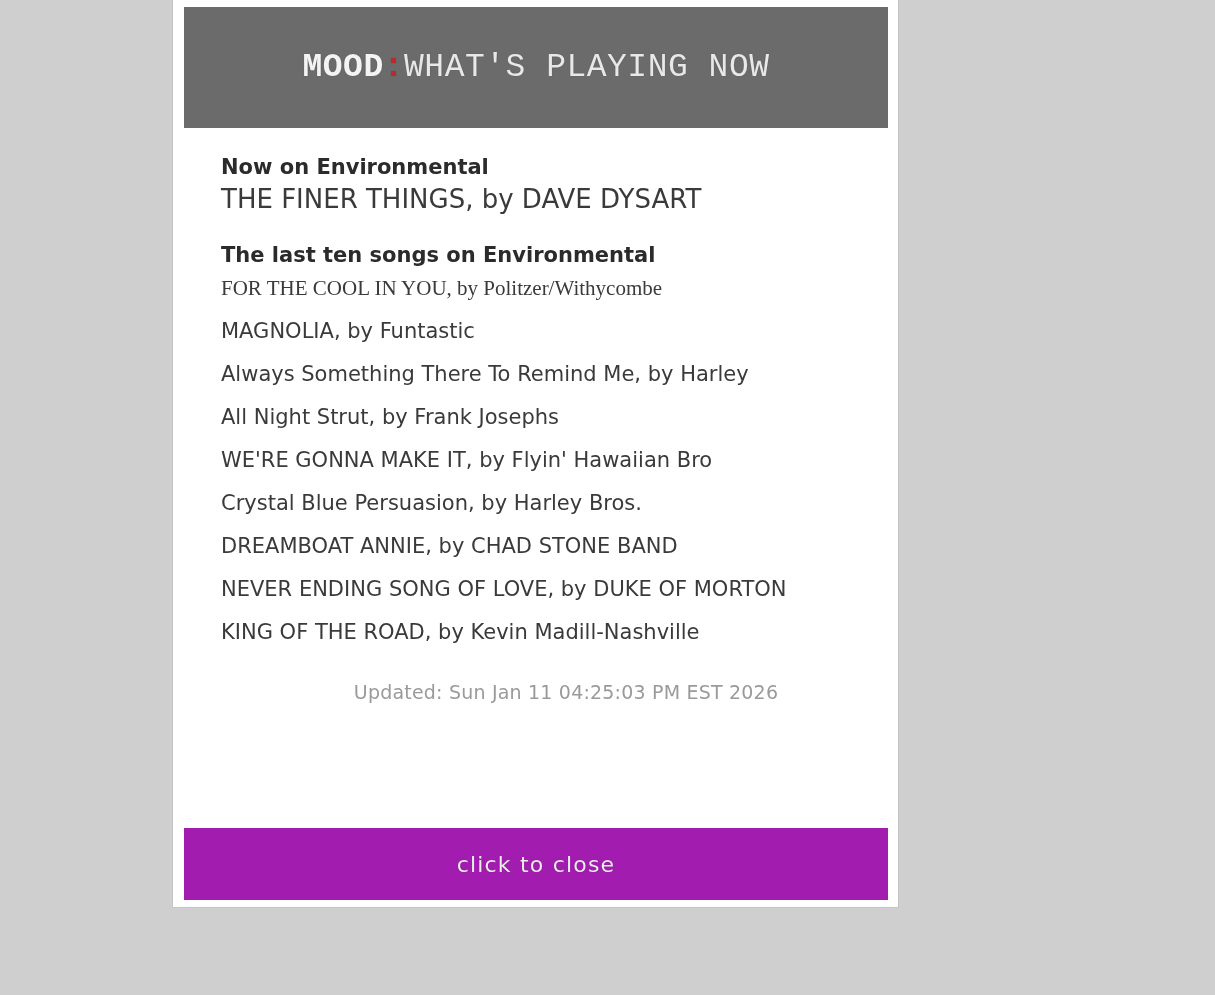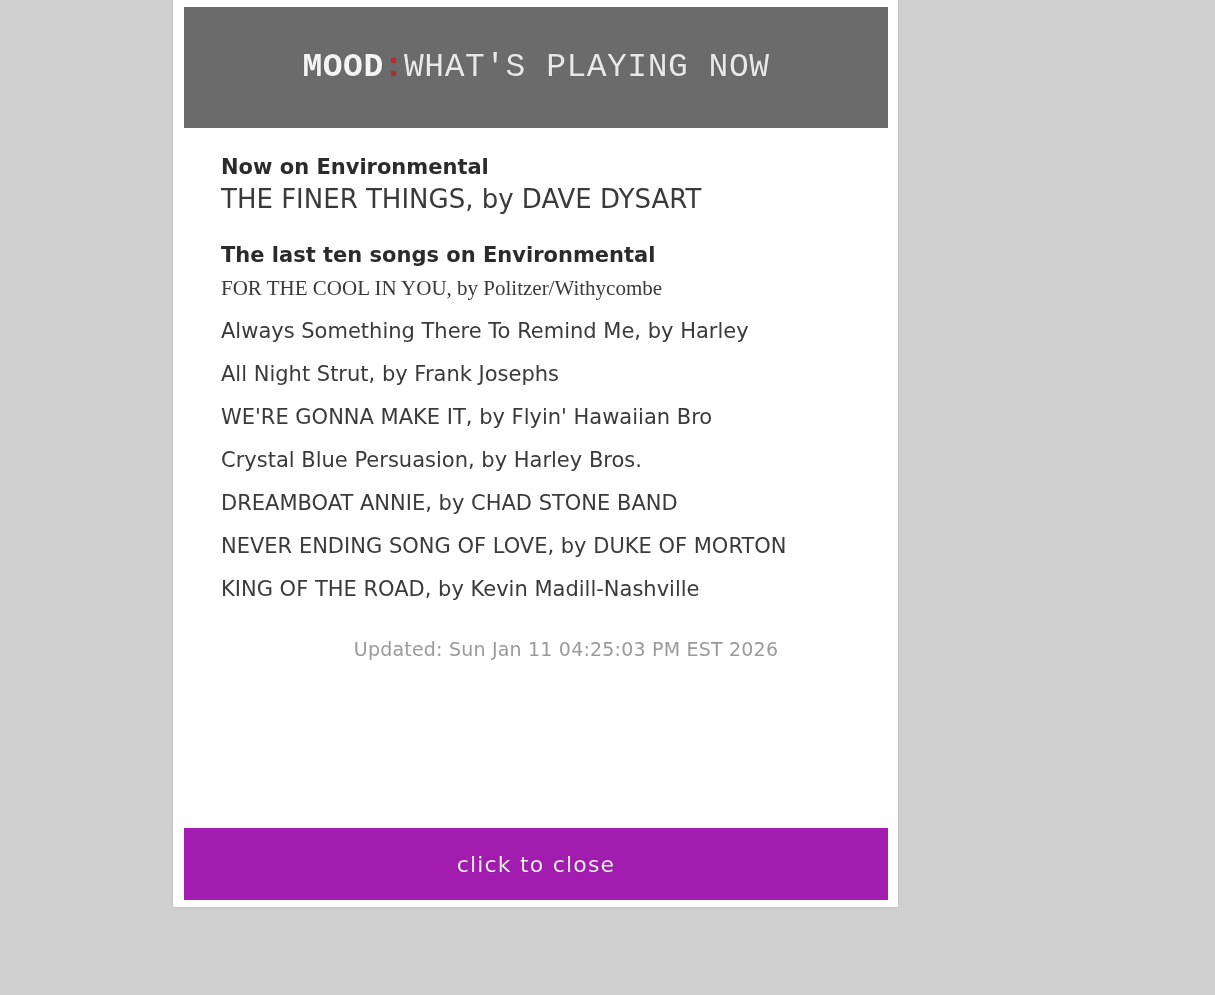--- a/index.html
+++ b/index.html
@@ -153,20 +153,21 @@
     </div>
 
     <div class="content">
 
       <div class="section-heading">Now on Environmental</div>
       <div class="now-playing-track">THE FINER THINGS, by DAVE DYSART</div>
 
       <div class="section-heading">The last ten songs on Environmental</div>
       <ul class="track-list">
         <li>FOR THE COOL IN YOU, by Politzer/Withycombe</li>
+        <li>MAGNOLIA, by Funtastic</li>
         <li>Always Something There To Remind Me, by Harley</li>
         <li>All Night Strut, by Frank Josephs</li>
         <li>WE'RE GONNA MAKE IT, by Flyin' Hawaiian Bro</li>
         <li>Crystal Blue Persuasion, by Harley Bros.</li>
         <li>DREAMBOAT ANNIE, by CHAD STONE BAND</li>
         <li>NEVER ENDING SONG OF LOVE, by DUKE OF MORTON</li>
         <li>KING OF THE ROAD, by Kevin Madill-Nashville</li>
       </ul>
 
       <div class="updated">Updated: Sun Jan 11 04:25:03 PM EST 2026</div>

